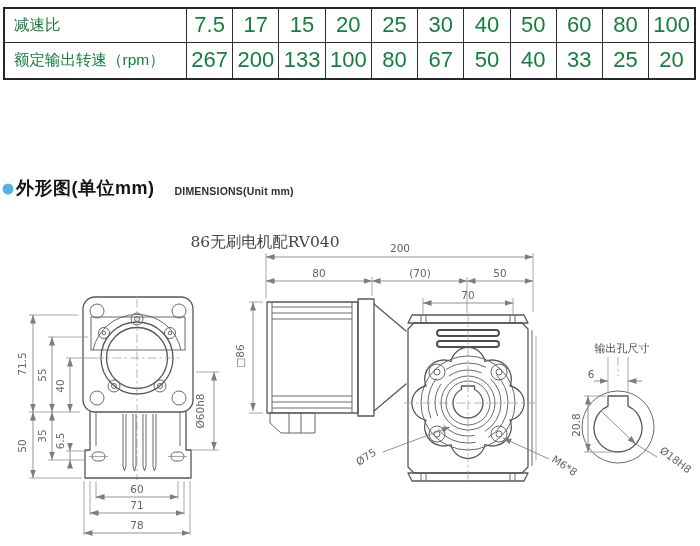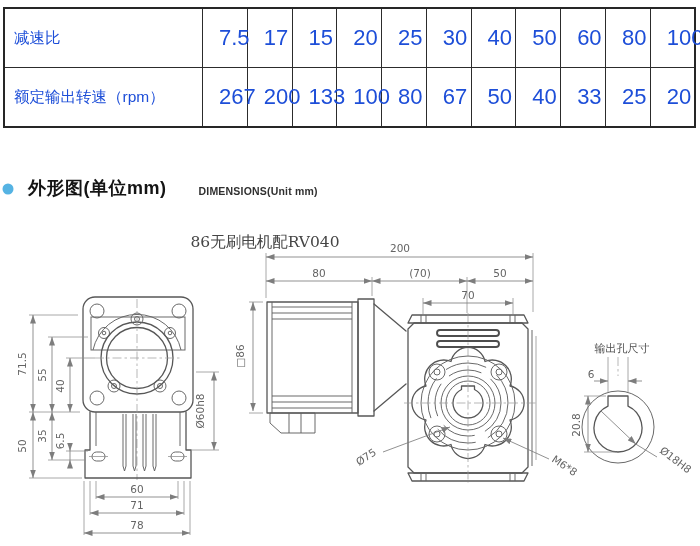--- a/index.html
+++ b/index.html
@@ -1,26 +1,26 @@
 <!DOCTYPE html>
 <html><head>
 <meta charset="utf-8">
 <style>
   html,body{margin:0;padding:0;background:#fff;}
   .stage{position:relative;width:700px;height:546px;background:#ffffff;overflow:hidden;
          font-family:"Liberation Sans",sans-serif;}
   
   table.spec{position:absolute;left:3px;top:7px;width:693px;border-collapse:collapse;
              table-layout:fixed;background:#fff;border:2.5px solid #262626;}
-  .spec th,.spec td{border:1.6px solid #2c2c2c;color:#1d4ed8;padding:16px;font-weight:400;}
+  .spec th,.spec td{border:1.6px solid #2c2c2c;color:#15803d;padding:0;font-weight:400;}
   .spec th{width:172px;text-align:left;padding-left:9px;font-size:15.5px;}
   .spec td{text-align:center;font-size:22px;}
   .spec tr.r1{height:34px}.spec tr.r2{height:37px}.spec tr.r3{height:34px}
   
-  .hdr{position:absolute;left:2px;top:179px;display:flex;align-items:flex-end;gap:12px;}
+  .hdr{position:absolute;left:2px;top:179px;display:flex;align-items:flex-end;}
   .hdr .zh{font-size:18px;font-weight:700;color:#141414;line-height:1.1;letter-spacing:.5px}
   .hdr .en{font-size:10.5px;font-weight:700;color:#303030;margin-left:20px;margin-bottom:2px;letter-spacing:.2px}
   .hdr .bl{margin-right:2px;margin-bottom:4px}
   
   svg.draw{position:absolute;left:0;top:210px;}
   .ol{stroke:#575757;stroke-width:1.3;fill:none;stroke-linejoin:round;stroke-linecap:round}
   .o2{stroke:#616161;stroke-width:.95;fill:none}
   .tn{stroke:#8c8c8c;stroke-width:.75;fill:none}
   .dm{stroke:#7d7d7d;stroke-width:.85;fill:none}
   .cl{stroke:#9a9a9a;stroke-width:.7;fill:none;stroke-dasharray:9 3 2.5 3}

